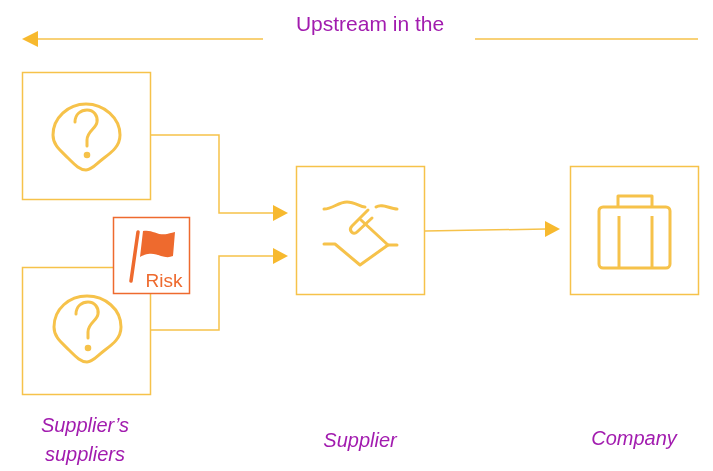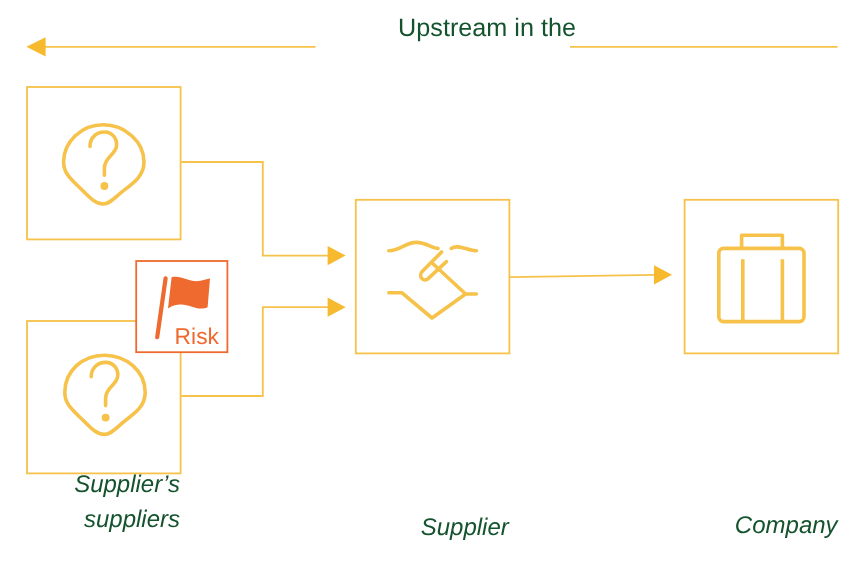--- a/index.html
+++ b/index.html
@@ -1,19 +1,19 @@
 <!DOCTYPE html>
 <html><head>
 <meta charset="utf-8">
 <style>
   html, body { margin:0; padding:0; background:#ffffff; }
   body { width:713px; height:471px; position:relative; overflow:hidden;
          font-family:"Liberation Sans", sans-serif; }
   svg.canvas { position:absolute; left:0; top:0; }
-  .lbl { position:absolute; text-align:right; color:#14532d; font-size:20px; line-height:29px; }
+  .lbl { position:absolute; text-align:center; color:#a21caf; font-size:20px; line-height:29px; }
   .title { left:260px; top:9px; width:220px; font-size:21px; line-height:29px; }
   .italic { font-style:italic; }
 </style>
 </head>
 <body>
 
 <svg class="canvas" width="713" height="471" viewBox="0 0 713 471">
 
   <g>
     <line x1="34" y1="39" x2="263" y2="39" stroke="#F6C24A" stroke-width="1.5"></line>
@@ -81,20 +81,20 @@
       <line x1="619" y1="216" x2="619" y2="268"></line>
       <line x1="652" y1="216" x2="652" y2="268"></line>
     </g>
   </g>
 </svg>
 
 <div class="lbl title">
   <div>Upstream in the</div>
 </div>
 
-<div class="lbl italic" style="left:20px; top:390px; width:130px;">
+<div class="lbl italic" style="left:20px; top:411px; width:130px;">
   <div>Supplier’s</div>
   <div>suppliers</div>
 </div>
 
 <div class="lbl italic" style="left:296px; top:426px; width:128px;font-style:italic;">Supplier</div>
 
 <div class="lbl italic" style="left:570px; top:424px; width:128px;">Company</div>
 
 </body></html>

